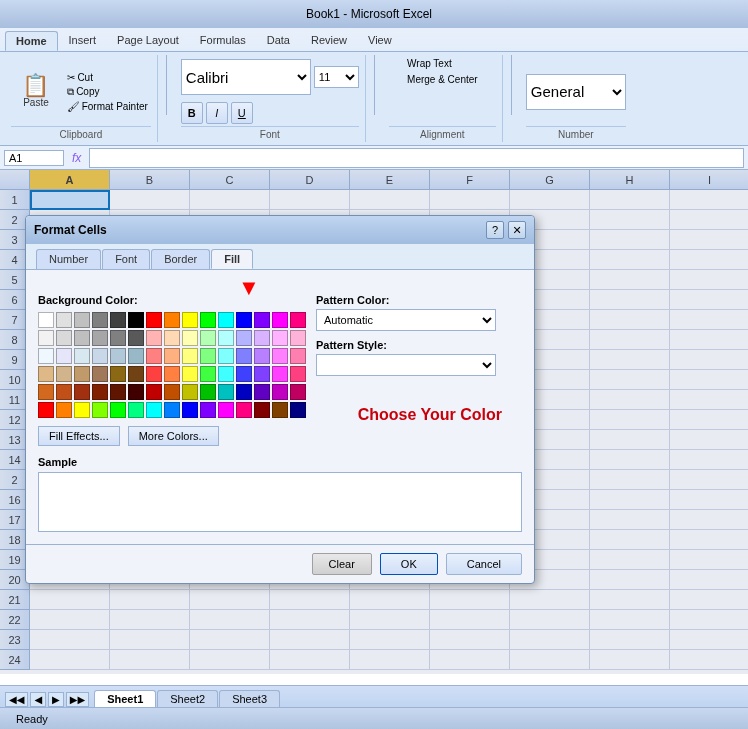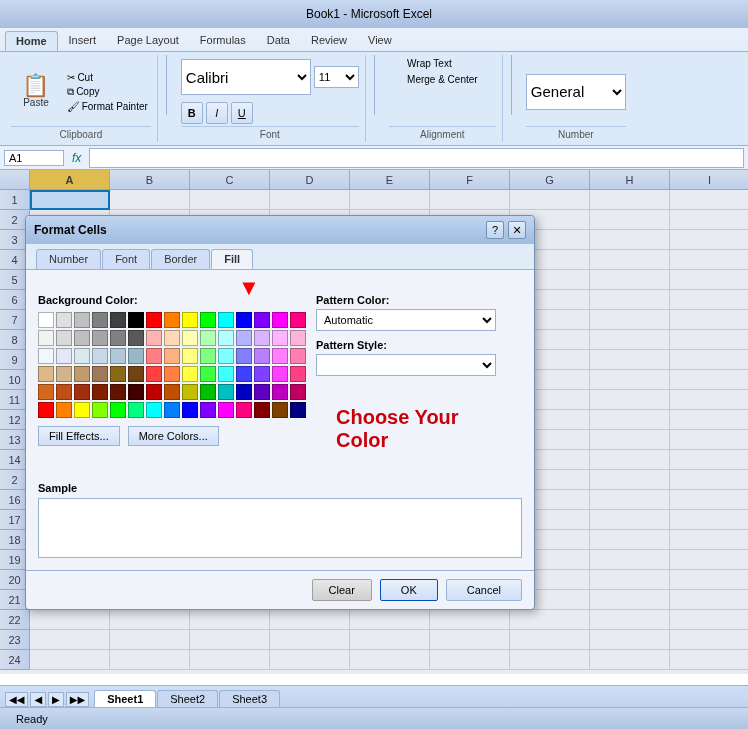--- a/index.html
+++ b/index.html
@@ -104,21 +104,21 @@
     }
     .cell-ref-box {
       background: white;
       border: 1px solid #9ab3d5;
       padding: 1px 4px;
       width: 60px;
       font-size: 11px;
     }
     .fx-btn {
       font-size: 12px;
-      color: #0f766e;
+      color: #8b5cf6;
       cursor: pointer;
       padding: 0 4px;
       font-style: italic;
     }
     .formula-input {
       flex: 1;
       background: white;
       border: 1px solid #9ab3d5;
       height: 20px;
       font-size: 11px;
@@ -335,23 +335,23 @@
       width: 180px;
       height: 22px;
       border: 1px solid #9ab3d5;
       background: white;
       font-size: 11px;
       padding: 1px 3px;
     }
 
     .choose-color-text {
       color: #c8000a;
-      font-size: 20px;
+      font-size: 16px;
       font-weight: bold;
-      text-align: left;
+      text-align: right;
       padding: 20px;
       margin-top: 10px;
     }
 
     .sample-section { margin-top: 10px; }
     .sample-label { font-size: 11px; font-weight: bold; margin-bottom: 4px; }
     .sample-box {
       background: white;
       border: 1px solid #9ab3d5;
       height: 60px;

